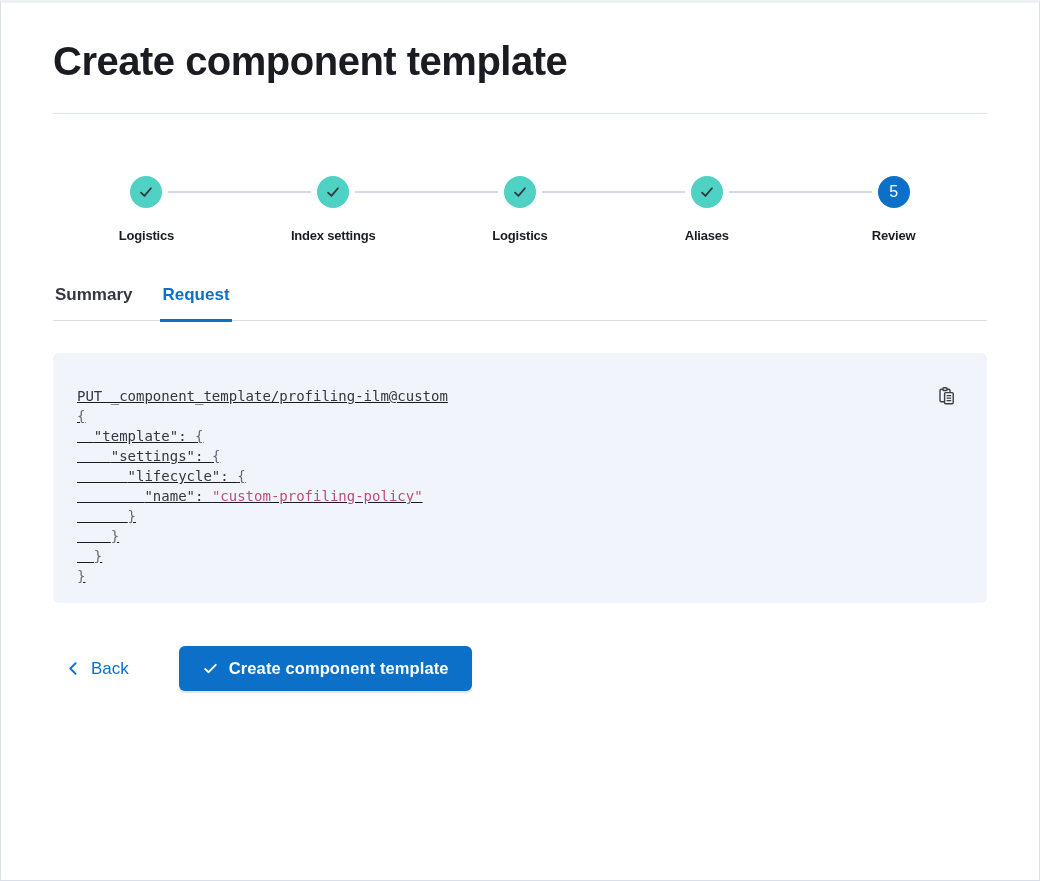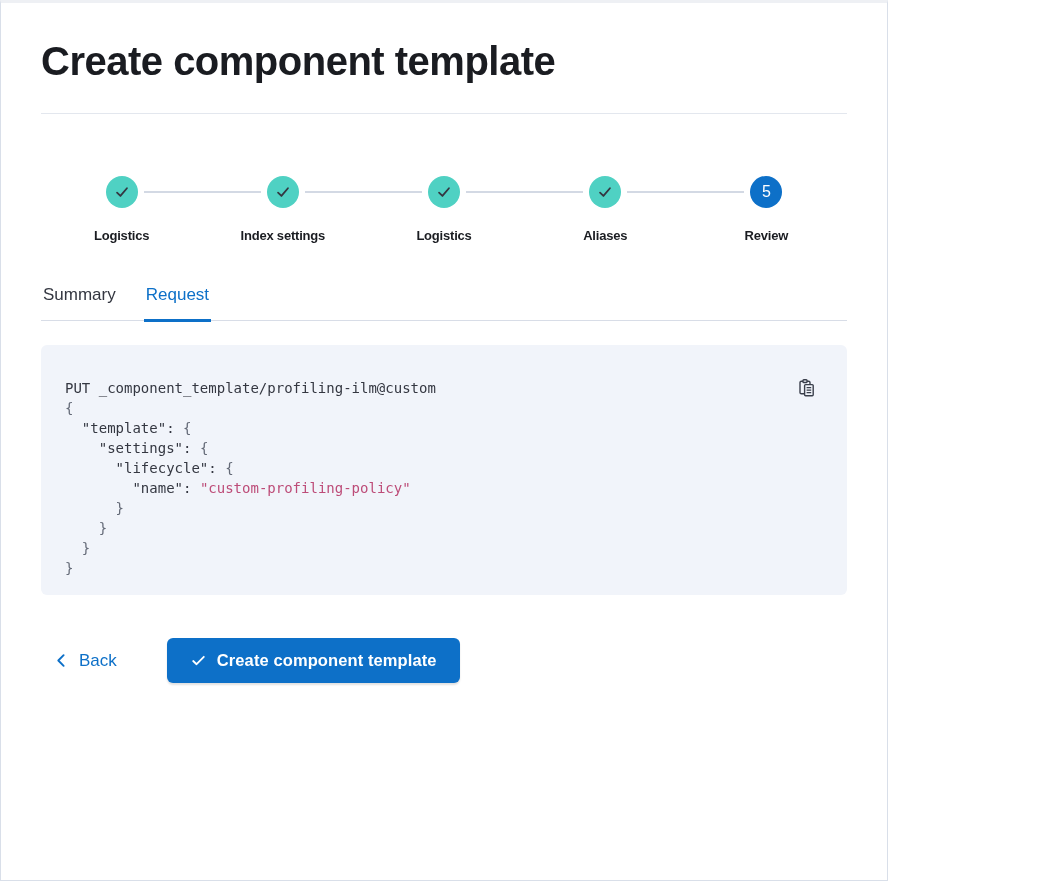--- a/index.html
+++ b/index.html
@@ -1,25 +1,25 @@
 <!DOCTYPE html>
 <html><head>
 <meta charset="utf-8">
 <style>
   * { box-sizing: border-box; }
   html, body { margin: 0; padding: 0; background: #ffffff; }
   body { font-family: "Liberation Sans", "DejaVu Sans", sans-serif; color: #1a1c21; }
 
   .page {
-    width: 888px;
+    width: 1040px;
     height: 881px;
     background: #ffffff;
     border: 1px solid #d9dfe9;
     border-top: 3px solid #eef0f4;
-    padding: 0 40px;
+    padding: 0 52px;
     overflow: hidden;
   }
 
   
   .page-title {
     margin: 0;
     padding-top: 34px;
     font-size: 40px;
     line-height: 48px;
     font-weight: 700;
@@ -86,21 +86,21 @@
   .tab-bar {
     display: flex;
     gap: 26px;
     margin-top: 40px;
     border-bottom: 1px solid #d8dde7;
   }
   .tab {
     position: relative;
     padding: 2px 2px 15px 2px;
     font-size: 17px;
-    font-weight: 400;
+    font-weight: 700;
     color: #343741;
     cursor: pointer;
   }
   .tab.active { color: #0d70c8; }
   .tab.active::after {
     content: "";
     position: absolute;
     left: 0; right: 0; bottom: -2px;
     height: 3px;
     background: #0d70c8;
@@ -110,28 +110,29 @@
   .request-description {
     margin-top: 25px;
     font-size: 17px;
     line-height: 24px;
     color: #343741;
   }
 
   
   .code-block {
     position: relative;
-    margin-top: 24px;
+    margin-top: 32px;
     background: #f1f4fa;
     border-radius: 6px;
     padding: 33px 24px 20px 24px;
     height: 250px;
     font-family: "DejaVu Sans Mono", "Liberation Mono", monospace;
     font-size: 14px;
     line-height: 20px;
+    text-decoration: underline;
   }
   .code-line { white-space: pre; }
   .tok-plain  { color: #343741; }
   .tok-key    { color: #343741; }
   .tok-punct  { color: #646a77; }
   .tok-string { color: #bd4c78; }
   .copy-button {
     position: absolute;
     top: 33px;
     right: 30px;

